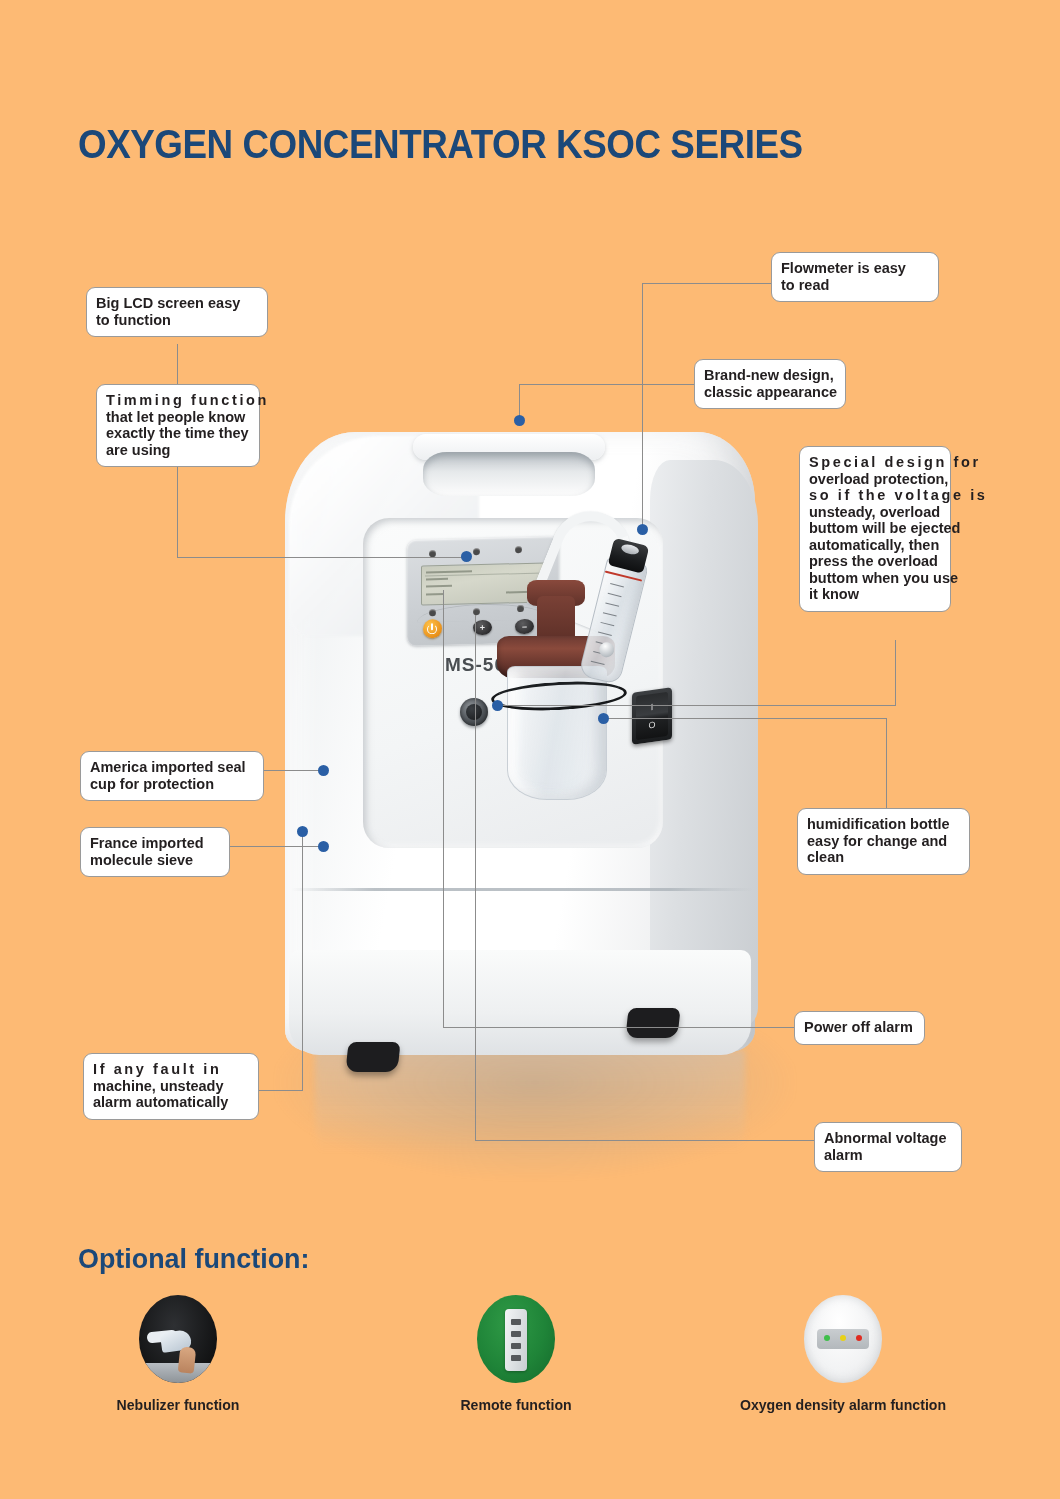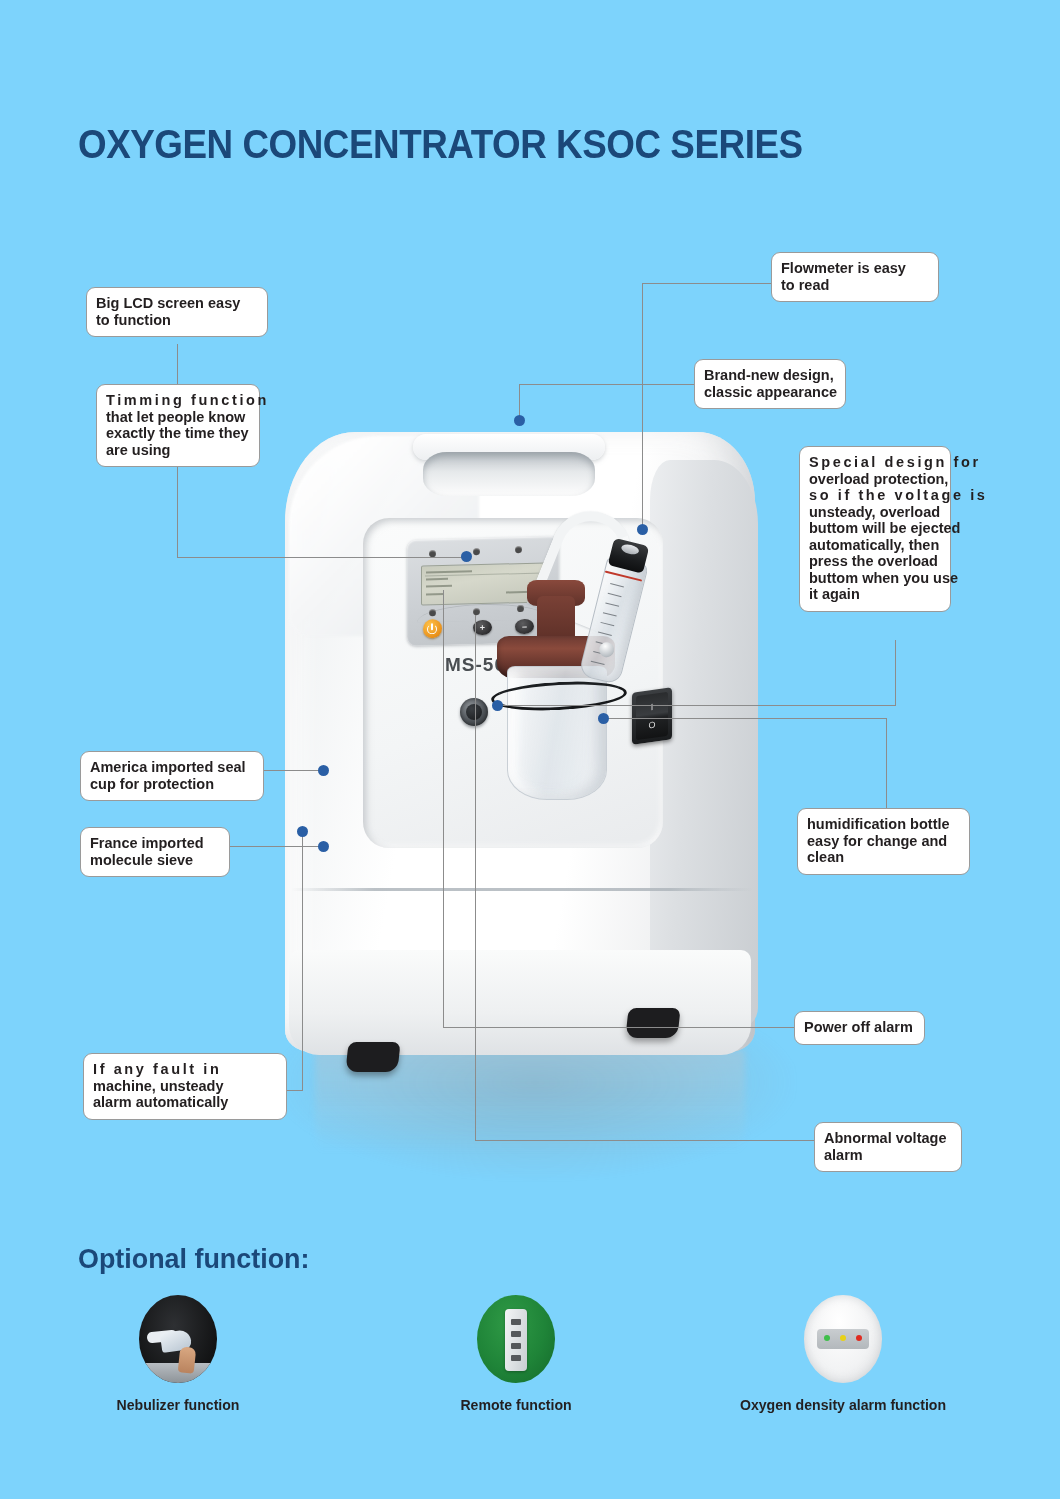--- a/index.html
+++ b/index.html
@@ -2,21 +2,21 @@
 <html><head>
 <meta charset="utf-8">
 <title>Oxygen Concentrator KSOC Series</title>
 <style>
   html,body{margin:0;padding:0;background:#ffffff;}
   body{
     width:1060px;height:1499px;position:relative;overflow:hidden;
     font-family:"Liberation Sans","DejaVu Sans",sans-serif;
     color:#333;
   }
-  .page{position:absolute;inset:0;background:#7dd3fc;text-decoration:underline;}
+  .page{position:absolute;inset:0;background:#fdba74;text-decoration:underline;}
 
   
   .title{
     position:absolute;left:78px;top:122px;
     font-size:40px;font-weight:bold;letter-spacing:-0.5px;
     color:#1b4879;
     transform:scaleX(0.92);transform-origin:left center;
     white-space:nowrap;
   }
 
@@ -462,21 +462,21 @@
   <div class="callout" style="left:80px;top:751px;width:184px;">
     <span class="ln">America imported seal</span>
     <span class="ln">cup for protection</span>
   </div>
 
   <div class="callout" style="left:80px;top:827px;width:150px;">
     <span class="ln">France imported</span>
     <span class="ln">molecule sieve</span>
   </div>
 
-  <div class="callout" style="left:83px;top:1053px;width:204px;">
+  <div class="callout" style="left:83px;top:1053px;width:176px;">
     <span class="ln sp">If any fault in</span>
     <span class="ln">machine, unsteady</span>
     <span class="ln">alarm automatically</span>
   </div>
 
   <div class="callout" style="left:771px;top:252px;width:168px;">
     <span class="ln">Flowmeter is easy</span>
     <span class="ln">to read</span>
   </div>
 
@@ -487,21 +487,21 @@
 
   <div class="callout justify" style="left:799px;top:446px;width:152px;">
     <span class="ln sp">Special design for</span>
     <span class="ln">overload protection,</span>
     <span class="ln sp">so if the voltage is</span>
     <span class="ln">unsteady, overload</span>
     <span class="ln">buttom will be ejected</span>
     <span class="ln">automatically, then</span>
     <span class="ln">press the overload</span>
     <span class="ln">buttom when you use</span>
-    <span class="ln">it again</span>
+    <span class="ln">it know</span>
   </div>
 
   <div class="callout" style="left:797px;top:808px;width:173px;">
     <span class="ln">humidification bottle</span>
     <span class="ln">easy for change and</span>
     <span class="ln">clean</span>
   </div>
 
   <div class="callout" style="left:794px;top:1011px;width:131px;">
     <span class="ln">Power off alarm</span>

